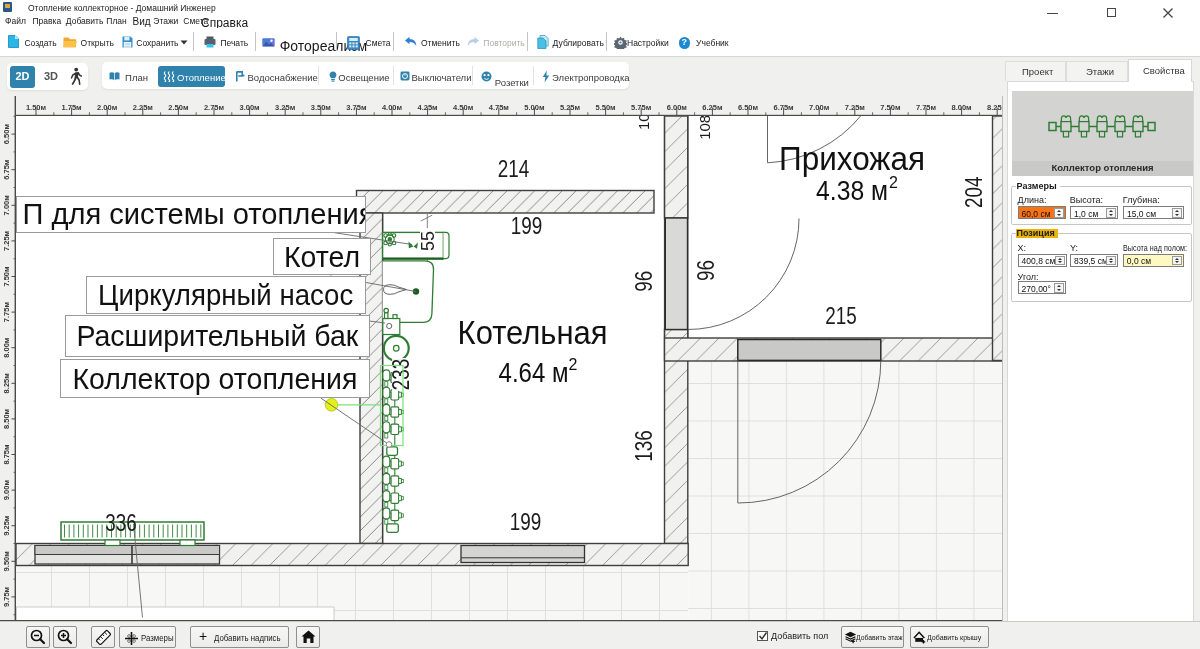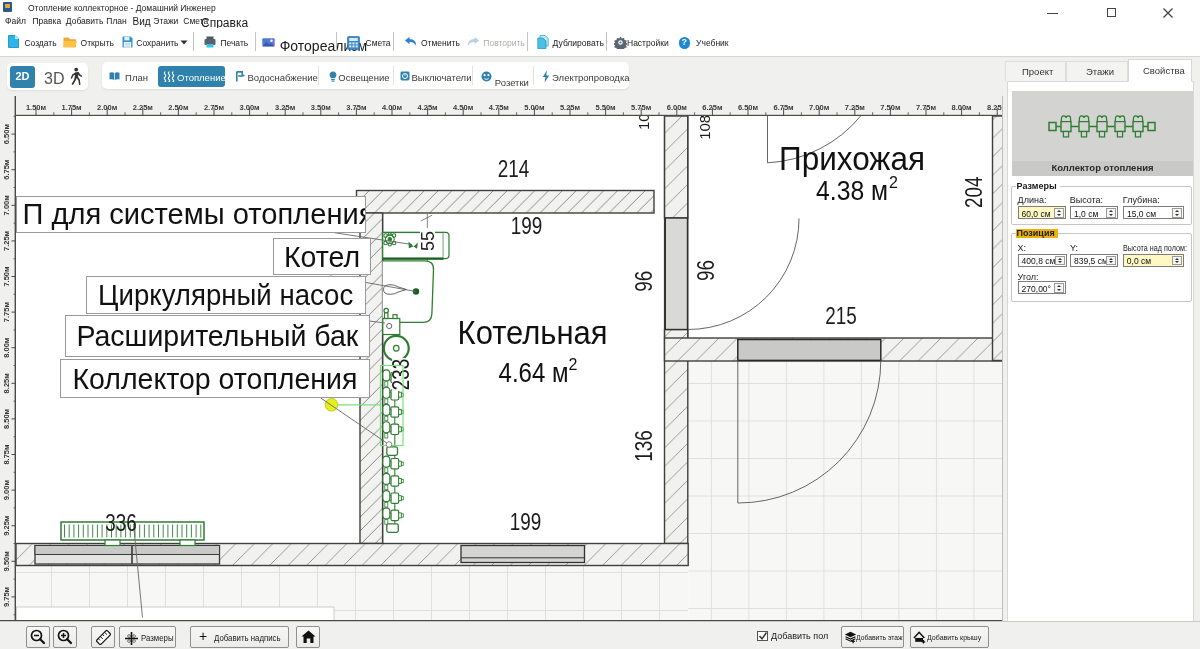--- a/index.html
+++ b/index.html
@@ -120,21 +120,21 @@
     <circle cx="6.5" cy="6.5" r="1.1" fill="#2f7fd6"></circle>
   </svg>
 <span class="txt" style="left:627px;top:37.5px;font-size:8.5px;color:#1a1a1a">Настройки</span>
 <div class="abs" style="left:678.6px;top:37px;width:11.5px;height:11.5px;border-radius:50%;background:#1e88d2;color:#fff;font-size:9px;font-weight:bold;text-align:center;line-height:11.5px">?</div>
 <span class="txt" style="left:696.1px;top:37.5px;font-size:8.5px;color:#1a1a1a">Учебник</span>
 
 <div class="abs" style="left:0;top:57px;width:1200px;height:39px;background:#f0f0ee"></div>
 
 <div class="abs" style="left:7px;top:63px;width:81px;height:27px;background:#fff;border-radius:5px;box-shadow:0 1px 2px rgba(0,0,0,0.08)"></div>
 <div class="abs" style="left:10px;top:66px;width:25px;height:21.5px;background:#2e82ab;border-radius:3px;color:#fff;font-size:11px;font-weight:bold;text-align:center;line-height:21.5px">2D</div>
-<span class="txt" style="left:44px;top:70px;font-size:16px;font-weight:normal;color:#555">3D</span>
+<span class="txt" style="left:44px;top:70px;font-size:11px;font-weight:bold;color:#555">3D</span>
 <svg class="abs" style="left:68px;top:66.5px" width="14" height="20" viewBox="0 0 14 20">
     <g fill="#333">
       <circle cx="8.2" cy="2.6" r="1.9"></circle>
       <path d="M7.6 5.2 l-3.4 2.4 -1.6 3.6 1.3 .5 1.5-3.1 1.6-.7 -0.8 4.5 -2.7 4.9 1.5 .8 2.9-5 .8-2 1.7 2.4 .6 4.4 1.5-.2 -.6-5 -1.9-2.9 .4-2.4 1.1 1.5 2.9 1.2 .5-1.2 -2.5-1.2 -1.8-2.8z"></path>
     </g>
   </svg>
 
 <div class="abs" style="left:101.7px;top:62px;width:527.5px;height:26.8px;background:#fff;border-radius:5px;box-shadow:0 1px 2px rgba(0,0,0,0.08)"></div>
 
 <svg class="abs" style="left:108.7px;top:71.5px" width="11" height="9" viewBox="0 0 11 9">
@@ -550,21 +550,21 @@
     <rect x="100" y="10.5" width="7" height="8" fill="#d3d3d1" stroke="#2e7d32" stroke-width="1.5"></rect>
   </svg>
 <div class="abs" style="left:1012px;top:161px;width:181px;height:14.5px;background:#c9c9c7;color:#2a2a2a;font-size:9.5px;font-weight:bold;text-align:center;line-height:14.5px">Коллектор отопления</div>
 <div class="abs" style="left:1011px;top:185.5px;width:181px;height:39px;border:1px solid #c6c6c4;border-radius:2px"></div>
 <div class="abs" style="left:1015.5px;top:181.5px;width:44px;height:9px;background:#fff;font-size:9px;font-weight:bold;color:#1a1a1a;line-height:9px;padding-left:1px">Размеры</div>
 <div class="abs" style="left:1011px;top:232.7px;width:181px;height:69.3px;border:1px solid #c6c6c4;border-radius:2px"></div>
 <div class="abs" style="left:1015.5px;top:228.7px;width:42px;height:9px;background:#eab308;font-size:9px;font-weight:bold;color:#1a1a1a;line-height:9px;padding-left:1px">Позиция</div>
 <span class="txt" style="left:1017.6px;top:194.5px;font-size:9px;color:#1a1a1a">Длина:</span>
 <span class="txt" style="left:1069.7px;top:194.5px;font-size:9px;color:#1a1a1a">Высота:</span>
 <span class="txt" style="left:1122.8px;top:194.5px;font-size:9px;color:#1a1a1a">Глубина:</span>
-<div class="abs" style="left:1017.5px;top:206px;width:48.5px;height:13px;background:#fef9c3;border:1px solid #7c7c7c;font-size:8.5px;color:#111">
+<div class="abs" style="left:1017.5px;top:206px;width:48.5px;height:13px;background:#f97316;border:1px solid #7c7c7c;font-size:8.5px;color:#111">
     <span class="txt" style="left:3px;top:1.5px">60,0 см</span>
     <div class="abs" style="right:1px;top:1px;width:10px;height:9.5px;border:1px solid #9a9a9a;background:#f5f5f3">
       <div class="abs" style="left:2.2px;top:1.2px;width:0;height:0;border-left:2.2px solid transparent;border-right:2.2px solid transparent;border-bottom:2.6px solid #333"></div>
       <div class="abs" style="left:2.2px;bottom:0.8px;width:0;height:0;border-left:2.2px solid transparent;border-right:2.2px solid transparent;border-top:2.6px solid #333"></div>
     </div>
   </div>
 <div class="abs" style="left:1070px;top:206px;width:48px;height:13px;background:#fff;border:1px solid #7c7c7c;font-size:8.5px;color:#111">
     <span class="txt" style="left:3px;top:1.5px">1,0 см</span>
     <div class="abs" style="right:1px;top:1px;width:10px;height:9.5px;border:1px solid #9a9a9a;background:#f5f5f3">
       <div class="abs" style="left:2.2px;top:1.2px;width:0;height:0;border-left:2.2px solid transparent;border-right:2.2px solid transparent;border-bottom:2.6px solid #333"></div>

